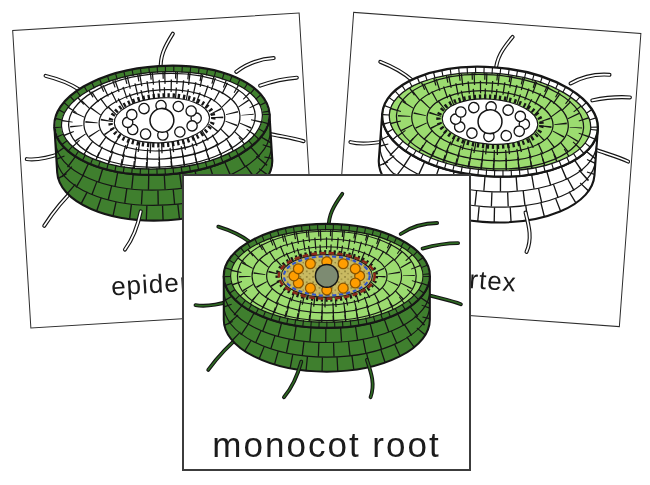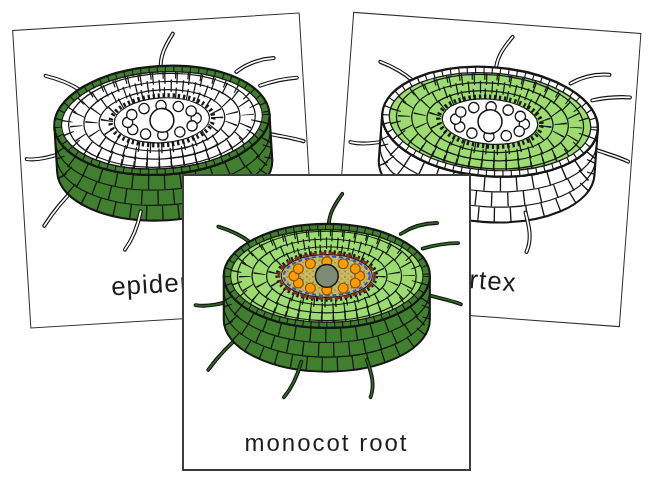--- a/index.html
+++ b/index.html
@@ -23,21 +23,21 @@
     border:2px solid var(--front_card_border,#3c3c3c);
   }
   .disc{position:absolute;left:0;top:0;width:100%;}
   .card--monocot .disc{left:2%;top:2%;width:96%;}
   .label{
     position:absolute;left:0;right:0;bottom:20px;
     text-align:center;white-space:nowrap;
     font-size:26px;letter-spacing:1px;
     color:var(--label_text,#1b1b1b);
   }
-  .card--monocot .label{bottom:12px;font-size:24px;letter-spacing:2px;}
+  .card--monocot .label{bottom:4px;font-size:35px;letter-spacing:2px;}
 
   
   .card--epidermis .disc{
     --side-c:var(--dark_green,#3f7f2e);
     --rim-c:var(--dark_green,#3f7f2e);
     --cortex-c:#ffffff;
   }
   .card--cortex .disc{
     --side-c:#ffffff;
     --rim-c:#ffffff;

